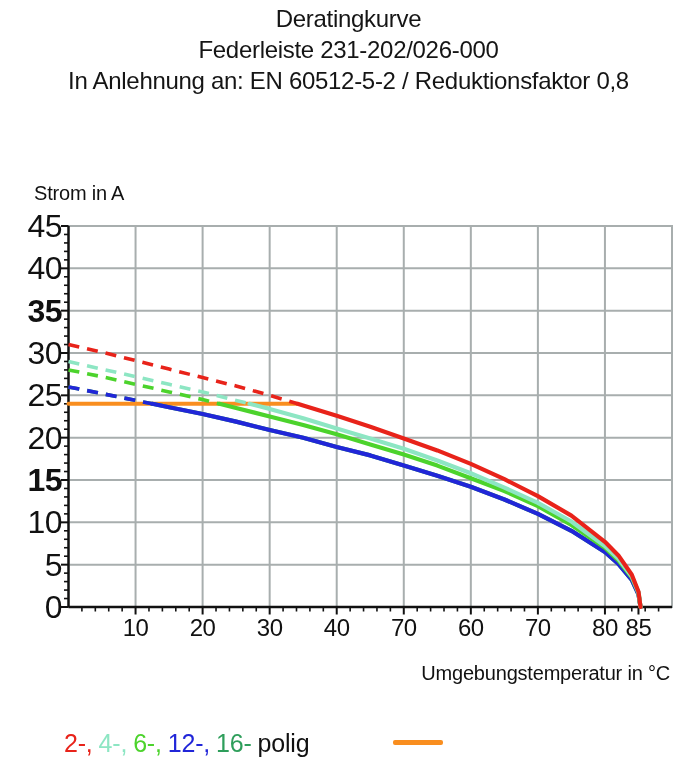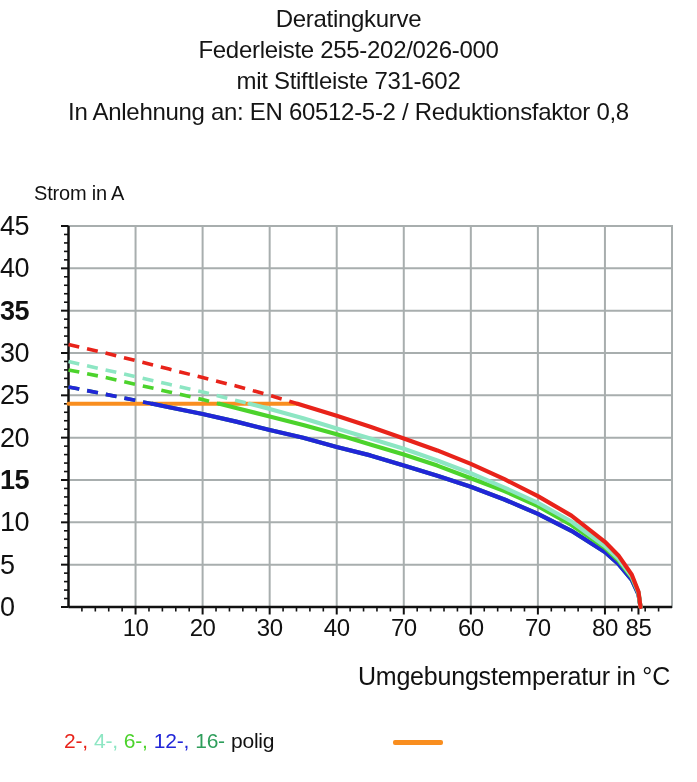--- a/index.html
+++ b/index.html
@@ -1,42 +1,41 @@
 <!DOCTYPE html>
 <html><head>
 <meta charset="utf-8">
 <style>
   html,body{margin:0;padding:0;background:#fff;}
   #page{position:relative;width:697px;height:782px;background:#ffffff;overflow:hidden;
         font-family:"Liberation Sans","DejaVu Sans",sans-serif;color:#111;}
   #title-block{position:absolute;top:3px;left:0;width:697px;text-align:center;
                font-size:24px;line-height:31px;letter-spacing:-0.3px;color:#151515;}
   #ylabel{position:absolute;left:34px;top:182px;font-size:20px;letter-spacing:-0.2px;}
-  #xlabel{position:absolute;right:27px;top:662px;font-size:25px;letter-spacing:-0.2px;}
+  #xlabel{position:absolute;right:27px;top:662px;font-size:20px;letter-spacing:-0.2px;}
   #chart-svg{position:absolute;left:0;top:0;}
   .xtick-label{position:absolute;width:44px;text-align:center;top:614px;
                font-size:24px;letter-spacing:-0.5px;}
-  .ytick-label{position:absolute;left:0;width:62px;text-align:left;
-               font-size:27px;letter-spacing:-0.5px;line-height:26px;}
-  #legend-poles{position:absolute;left:64px;top:729px;font-size:21px;letter-spacing:-0.2px;}
+  .ytick-label{position:absolute;left:0;width:62px;text-align:right;
+               font-size:32px;letter-spacing:-0.5px;line-height:26px;}
+  #legend-poles{position:absolute;left:64px;top:729px;font-size:25px;letter-spacing:-0.2px;}
   #legend-poles .pole{margin-right:6px;}
   #legend-suffix{color:#111;}
   #legend-ref-swatch{position:absolute;left:393px;top:740px;width:50px;height:5px;
                      border-radius:2px;}
   #legend-ref-label{position:absolute;left:452px;top:729px;font-size:20px;letter-spacing:-0.2px;}
 </style>
 </head>
 <body>
 
 <div id="page">
 
   <div id="title-block">
     <div>Deratingkurve</div>
-    <div>Federleiste 255-202/026-000</div>
-    <div>mit Stiftleiste 731-602</div>
+    <div>Federleiste 231-202/026-000</div>
     <div>In Anlehnung an: EN 60512-5-2 / Reduktionsfaktor 0,8</div>
   </div>
 
   <div id="ylabel">Strom in A</div>
 
   <svg id="chart-svg" width="697" height="710">
       <rect x="68.5" y="226" width="603.5" height="381" fill="none" stroke="#a8aeae" stroke-width="2"></rect>
       <line x1="135.55555555555554" y1="226" x2="135.55555555555554" y2="607" stroke="#a8aeae" stroke-width="2"></line>
       <line x1="202.61111111111111" y1="226" x2="202.61111111111111" y2="607" stroke="#a8aeae" stroke-width="2"></line>
       <line x1="269.66666666666663" y1="226" x2="269.66666666666663" y2="607" stroke="#a8aeae" stroke-width="2"></line>

